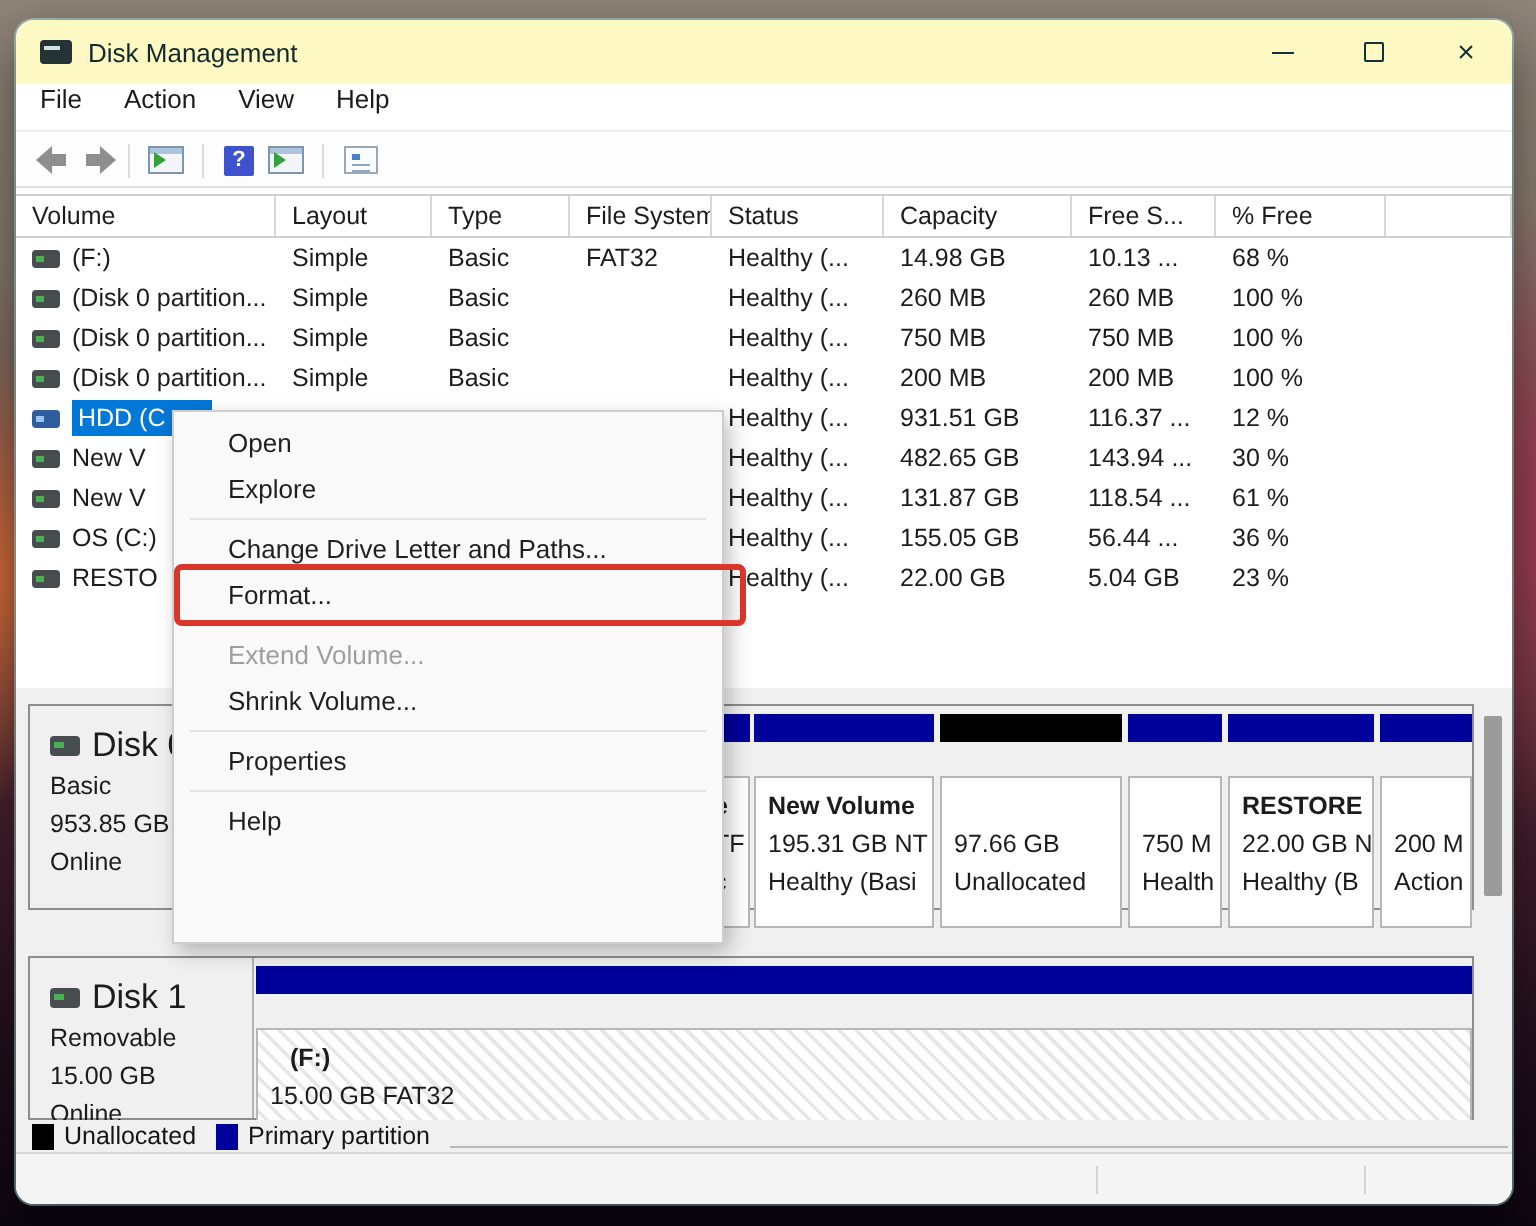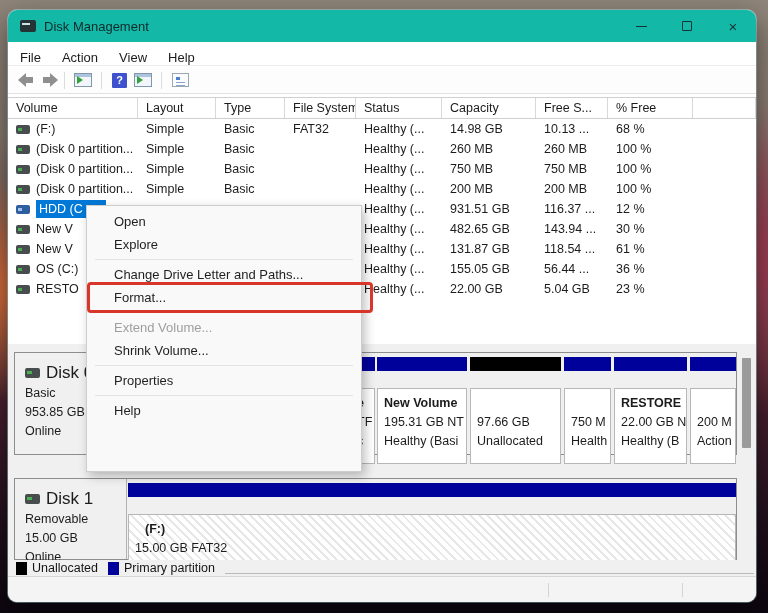--- a/index.html
+++ b/index.html
@@ -12,33 +12,33 @@
       radial-gradient(ellipse 38% 36% at 103% 42%, #a23a54 0%, rgba(162,58,84,0) 72%),
       linear-gradient(180deg, #8f857a 0%, #87796e 22%, #6e4a48 45%, #47202e 66%, #22101d 85%, #0d0610 100%);
   }
 
   .window { position:absolute; left:8px; top:10px; width:748px; height:592px;
     border-radius:9px; overflow:hidden; background:#ffffff;
     box-shadow:0 10px 28px rgba(0,0,0,0.5), 0 0 0 1px rgba(180,235,238,0.55); }
 
   
   .titlebar { position:absolute; left:0; top:0; width:100%; height:32px;
-    background:#14b8a6; display:flex; align-items:center; color:#10292c; }
+    background:#fef9c3; display:flex; align-items:center; color:#10292c; }
   .title-icon { width:16px; height:12px; margin:0 8px 0 12px; background:#243436;
     border-radius:2px; position:relative; }
   .title-icon::after { content:""; position:absolute; left:2px; top:3px; width:8px; height:2px; background:#cfe3e4; }
   .title-text { font-size:13px; }
   .controls { margin-left:auto; display:flex; height:100%; }
   .ctl { width:46px; height:100%; display:flex; align-items:center; justify-content:center; color:#123336; font-size:15px; }
   .ctl-max-glyph { width:10px; height:10px; border:1.4px solid #123336; border-radius:1px; }
   .ctl-min-glyph { width:11px; height:0; border-top:1.6px solid #123336; }
 
   
   .menubar { position:absolute; left:0; top:32px; width:100%; height:24px; background:#ffffff;
-    display:flex; align-items:flex-end; font-size:13px; color:#1b1b1b; border-bottom:1px solid #ececec; }
+    display:flex; align-items:flex-start; font-size:13px; color:#1b1b1b; border-bottom:1px solid #ececec; }
   .menu-item { padding:0 9px; margin-left:3px; }
 
   
   .toolbar { position:absolute; left:0; top:57px; width:100%; height:27px; background:#fdfdfd;
     display:flex; align-items:center; border-bottom:1px solid #e2e2e2; }
   .tsep { width:1px; height:17px; background:#dcdcdc; margin:0 6px; }
   .nav-arrow { display:flex; align-items:center; margin-left:10px; }
   .arrow-shaft { width:7px; height:6px; background:#8f8f8f; }
   .arrow-head-l { width:0; height:0; border:7px solid transparent; border-right:8px solid #8f8f8f; border-left:none; }
   .arrow-head-r { width:0; height:0; border:7px solid transparent; border-left:8px solid #8f8f8f; border-right:none; }

